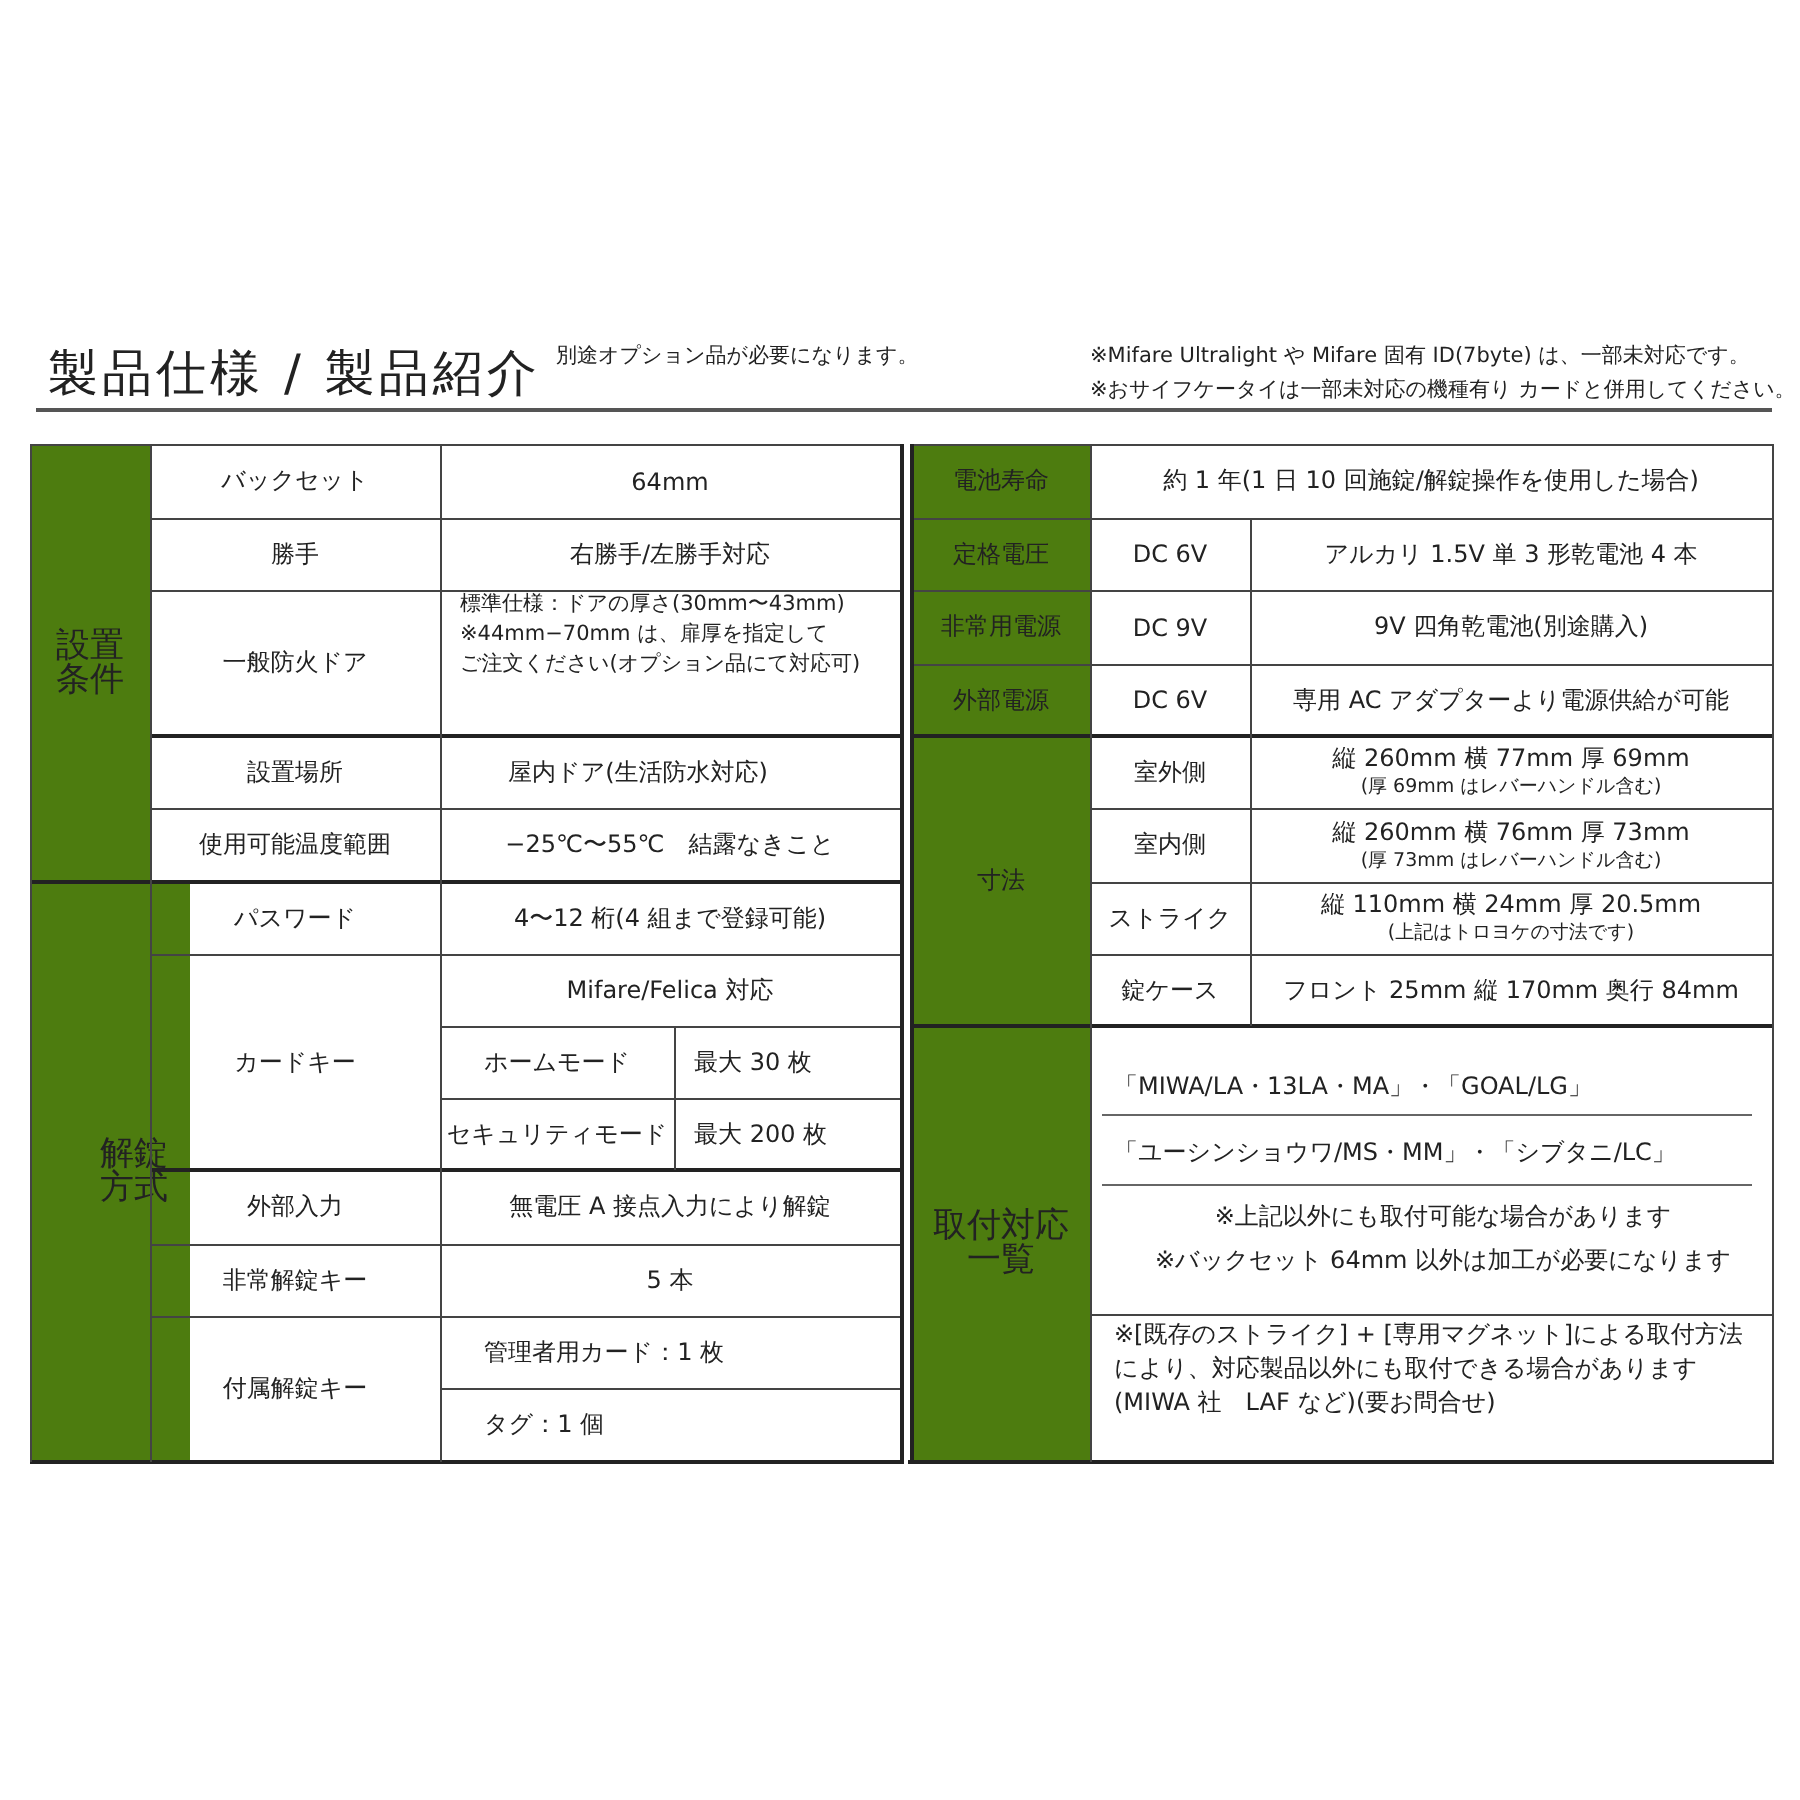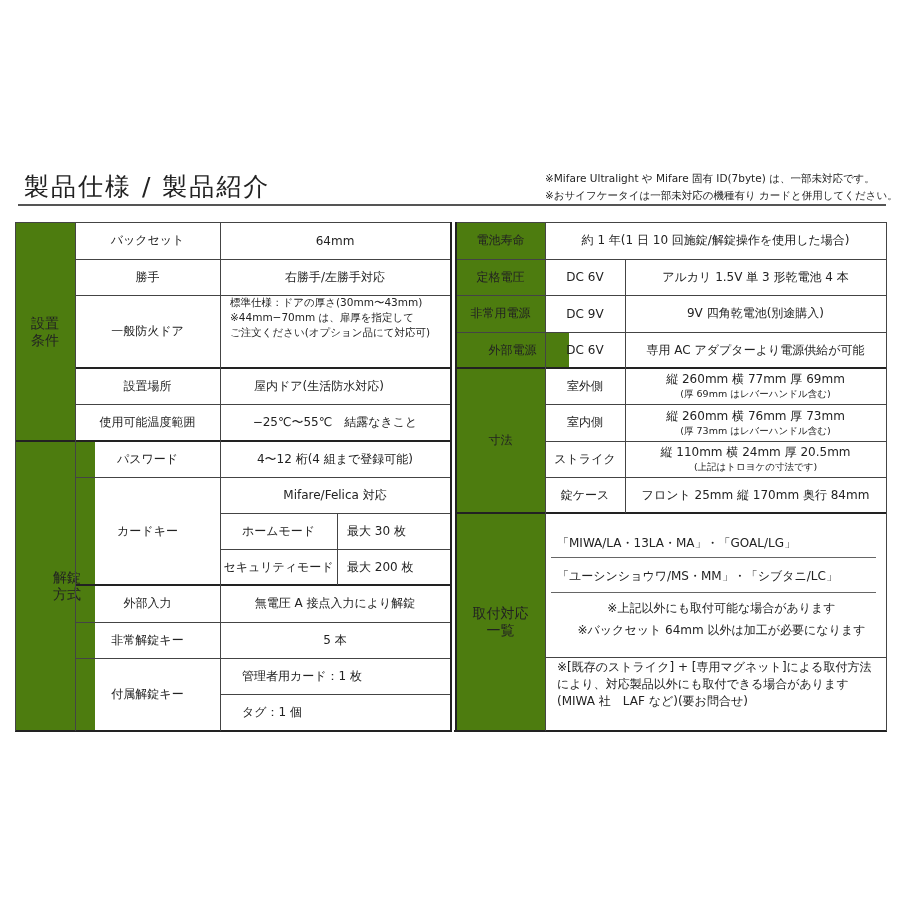--- a/index.html
+++ b/index.html
@@ -13,27 +13,28 @@
     .cell { position:absolute; box-sizing:border-box; display:flex; align-items:center; justify-content:center;
             text-align:center; font-size:12px; color:#222; }
     .gray { background:#4d7c0f; }
     .hl { position:absolute; height:1px; background:#444; }
     .hlt { position:absolute; height:2px; background:#222; }
     .vl { position:absolute; width:1px; background:#444; }
     .vlt { position:absolute; width:2px; background:#222; }
     .left { justify-content:flex-start; text-align:left; padding-left:10px; }
     .small { font-size:9.5px; }
     .multi { flex-direction:column; line-height:15px; }
-    .cat { font-size:14px; line-height:17px; flex-direction:column; }
+    .cat { font-size:17px; line-height:17px; flex-direction:column; }
   </style>
 </head>
 <body>
 
 <div class="abs title">製品仕様 / 製品紹介</div>
 <div class="abs note" style="left:278px; top:170px;">
+  <div>別途オプション品が必要になります。</div>
 </div>
 <div class="abs note" style="left:545px; top:170px;">
   <div>※Mifare Ultralight や Mifare 固有 ID(7byte) は、一部未対応です。</div>
   <div>※おサイフケータイは一部未対応の機種有り カードと併用してください。</div>
 </div>
 <div class="abs rule"></div>
 
 <div>
 
   <div class="cell gray cat" style="left:15px; top:222px; width:60px; height:219px;">
@@ -112,21 +113,21 @@
   <div class="cell" style="left:545px; top:222px; width:341px; height:37px;">約 1 年(1 日 10 回施錠/解錠操作を使用した場合)</div>
 
   <div class="cell gray" style="left:456px; top:259px; width:89px; height:36px;">定格電圧</div>
   <div class="cell" style="left:545px; top:259px; width:80px; height:36px;">DC 6V</div>
   <div class="cell" style="left:625px; top:259px; width:261px; height:36px;">アルカリ 1.5V 単 3 形乾電池 4 本</div>
 
   <div class="cell gray" style="left:456px; top:295px; width:89px; height:37px;">非常用電源</div>
   <div class="cell" style="left:545px; top:295px; width:80px; height:37px;">DC 9V</div>
   <div class="cell" style="left:625px; top:295px; width:261px; height:37px;">9V 四角乾電池(別途購入)</div>
 
-  <div class="cell gray" style="left:456px; top:332px; width:113px; height:36px;">外部電源</div>
+  <div class="cell gray" style="left:456px; top:332px; width:89px; height:36px;">外部電源</div>
   <div class="cell" style="left:545px; top:332px; width:80px; height:36px;">DC 6V</div>
   <div class="cell" style="left:625px; top:332px; width:261px; height:36px;">専用 AC アダプターより電源供給が可能</div>
 
   <div class="cell gray" style="left:456px; top:368px; width:89px; height:145px;">寸法</div>
 
   <div class="cell" style="left:545px; top:368px; width:80px; height:36px;">室外側</div>
   <div class="cell multi" style="left:625px; top:368px; width:261px; height:36px;">
     <span>縦 260mm 横 77mm 厚 69mm</span>
     <span class="small" style="line-height:13px;">(厚 69mm はレバーハンドル含む)</span>
   </div>

